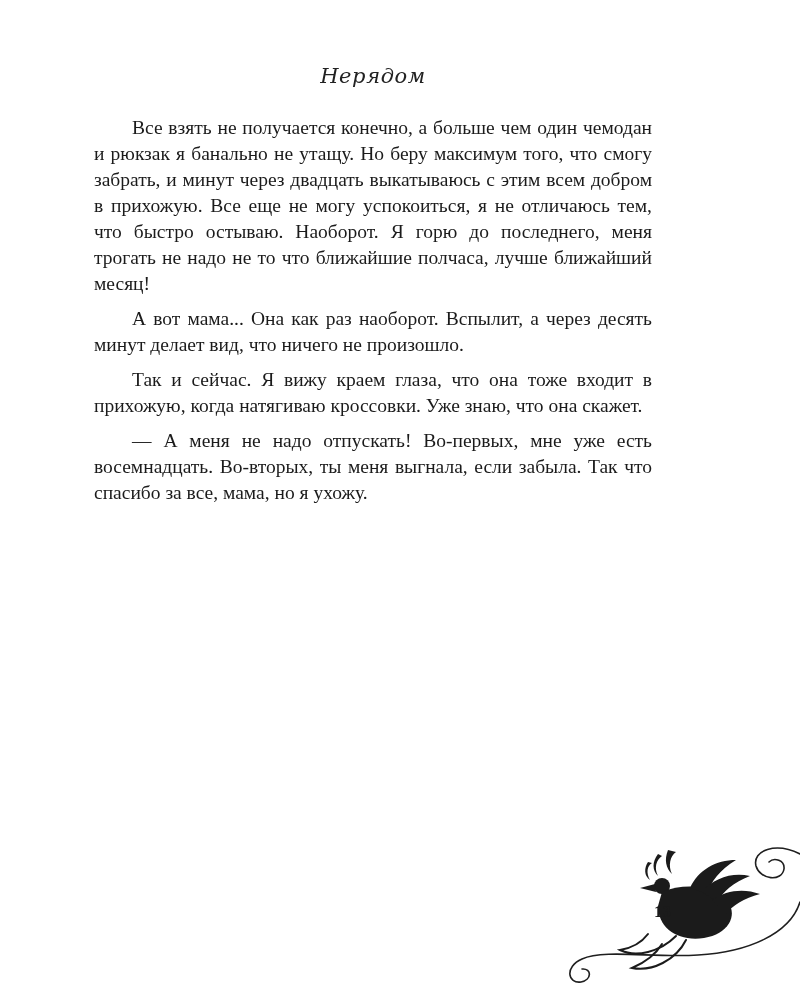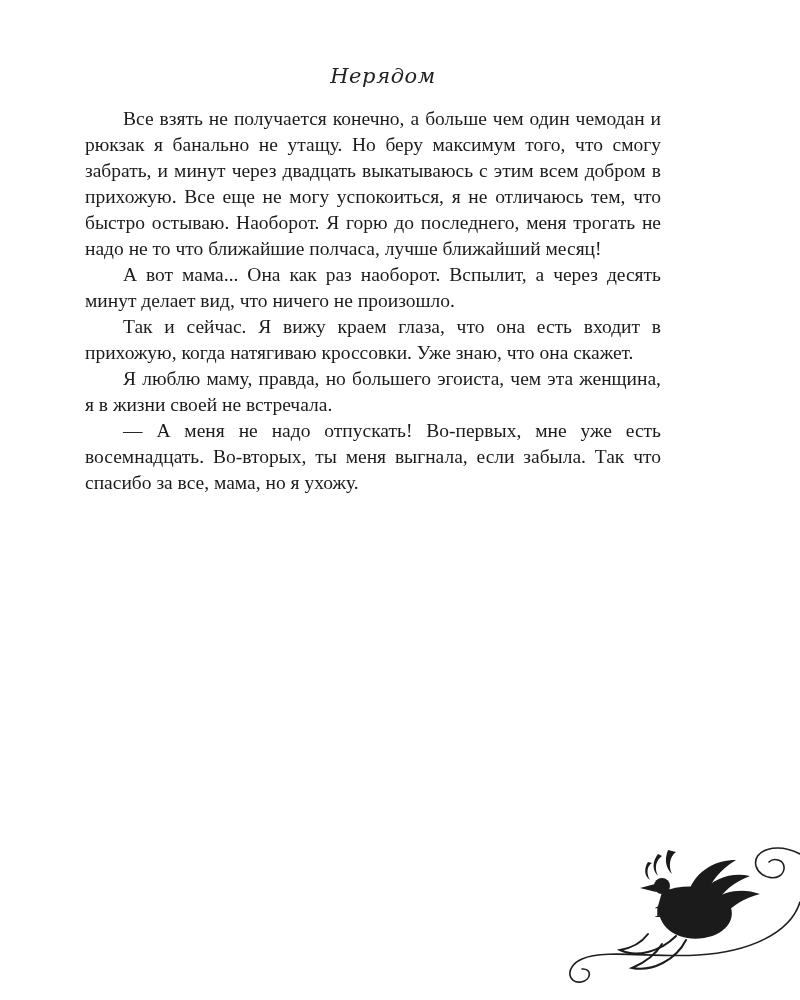--- a/index.html
+++ b/index.html
@@ -8,37 +8,37 @@
   .page {
     position:relative;
     width:800px; height:1000px;
     background:#ffffff;
     overflow:hidden;
     font-family:"Liberation Serif", serif;
     color:#1b1b1b;
   }
   .running-head {
     position:absolute;
-    top:64px; left:95px; width:576px;
+    top:64px; left:85px; width:576px;
     text-align:center;
     font-family:"DejaVu Serif", serif;
     font-style:italic;
     font-size:21px;
     letter-spacing:0.6px;
     color:#222222;
   }
   .text-block {
     position:absolute;
     top:106px; left:85px; width:576px;
     font-size:19.5px;
     line-height:26px;
     text-align:justify;
     color:#1b1b1b;
   }
-  .text-block p { text-indent:38px; margin:0; }
+  .text-block p { text-indent:38px; margin:9px; }
   .page-number {
     position:absolute;
     top:902px; left:654px;
     font-size:17px;
     font-weight:bold;
     color:#1b1b1b;
     z-index:2;
   }
   .ornament {
     position:absolute;
@@ -50,22 +50,21 @@
 </head>
 <body>
 
 <div class="page">
 
   <div class="running-head">Нерядом</div>
 
   <div class="text-block">
     <p>Все взять не получается конечно, а больше чем один чемодан и рюкзак я банально не утащу. Но беру максимум того, что смогу забрать, и минут через двадцать выкатываюсь с этим всем добром в прихожую. Все еще не могу успокоиться, я не отличаюсь тем, что быстро остываю. Наоборот. Я горю до последнего, меня трогать не надо не то что ближайшие полчаса, лучше ближайший месяц!</p>
     <p>А вот мама... Она как раз наоборот. Вспылит, а через десять минут делает вид, что ничего не произошло.</p>
-    <p>Так и сейчас. Я вижу краем глаза, что она есть входит в прихожую, когда натягиваю кроссовки. Уже знаю, что она скажет.</p>
-    <p>Я люблю маму, правда, но большего эгоиста, чем эта женщина, я в жизни своей не встречала.</p>
+    <p>Так и сейчас. Я вижу краем глаза, что она тоже входит в прихожую, когда натягиваю кроссовки. Уже знаю, что она скажет.</p>
     <p>— А меня не надо отпускать! Во-первых, мне уже есть восемнадцать. Во-вторых, ты меня выгнала, если забыла. Так что спасибо за все, мама, но я ухожу.</p>
   </div>
 
   <svg class="ornament" viewBox="0 0 260 160" xmlns="http://www.w3.org/2000/svg" aria-hidden="true">
 
     <g fill="none" stroke="#1f1f1f" stroke-width="1.6" stroke-linecap="round">
       <path d="M260,18 C236,6 212,14 216,30 C220,44 242,46 244,33 C245,24 234,21 229,26"></path>
       <path d="M260,66 C250,98 208,116 158,119 C114,122 64,113 42,123 C24,131 28,148 41,146 C52,144 52,132 42,133"></path>
     </g>
 

